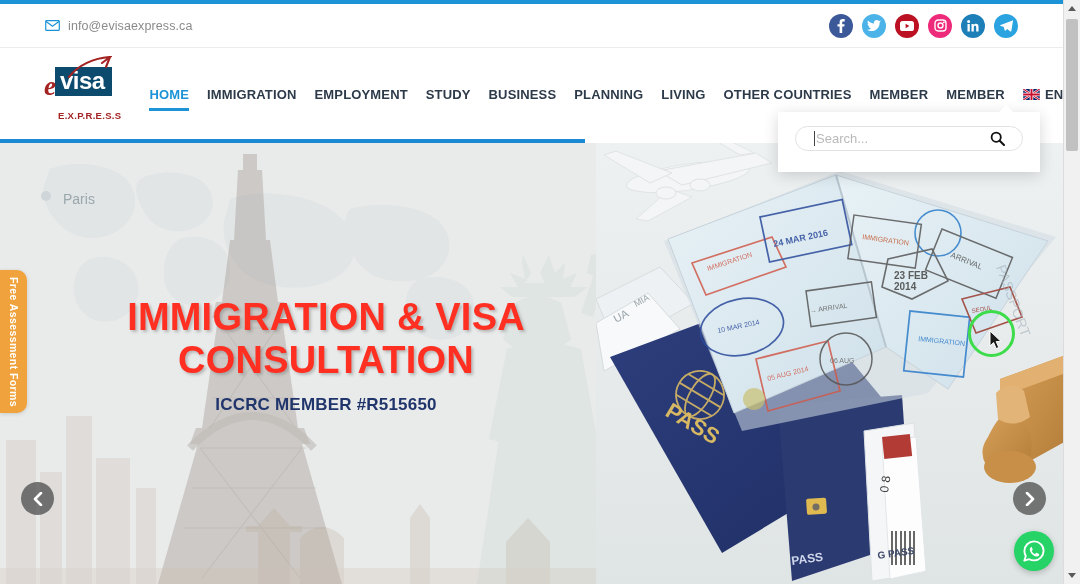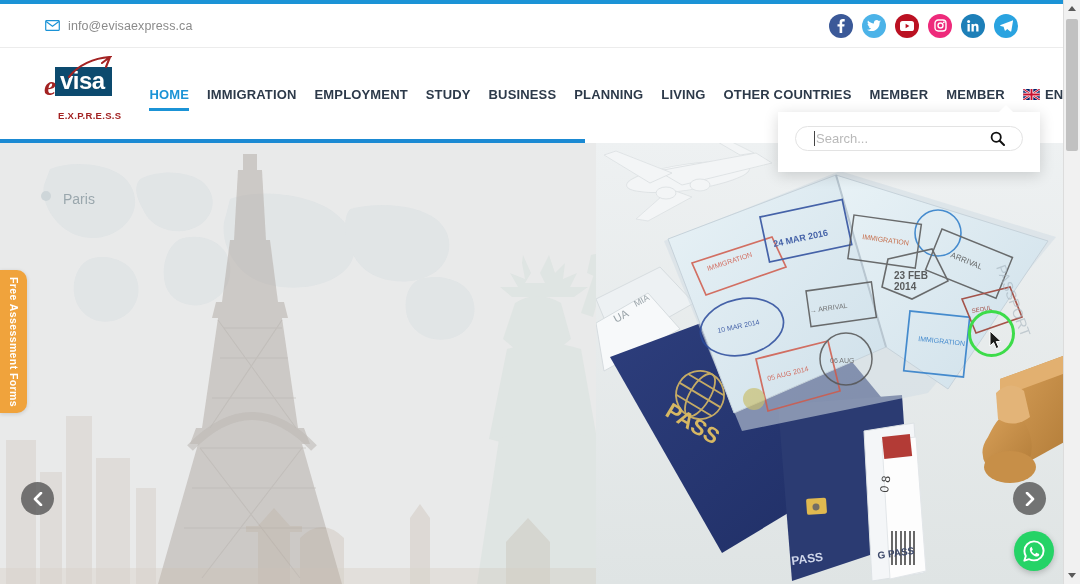--- a/index.html
+++ b/index.html
@@ -498,20 +498,25 @@
         <g>
           <path d="M404 238 L470 214 L470 300 L416 330 Z" fill="url(#wood)"></path>
           <path d="M404 238 L470 214 L470 232 L404 256 Z" fill="#e2b070"></path>
           <path d="M392 296 q22 -46 40 -8 q10 26 -6 40 q-20 16 -36 -4 q-8 -14 2 -28z" fill="url(#wood)"></path>
           <ellipse cx="414" cy="326" rx="26" ry="16" fill="#c78f48"></ellipse>
           <path d="M400 252 q14 -14 28 -2 l6 26 q-16 12 -32 2z" fill="#e3b478"></path>
         </g>
       </svg>
     </div>
 
+    <div class="hero-title">
+      <div class="hero-h1">IMMIGRATION &amp; VISA</div>
+      <div class="hero-h1">CONSULTATION</div>
+      <div class="hero-sub">ICCRC MEMBER #R515650</div>
+    </div>
 
     <div class="nav-arrow prev">
       <svg width="12" height="14" viewBox="0 0 12 14">
         <path d="M9 1 L3 7 L9 13" fill="none" stroke="#fff" stroke-width="2.6" stroke-linecap="round" stroke-linejoin="round"></path>
       </svg>
     </div>
     <div class="nav-arrow next">
       <svg width="12" height="14" viewBox="0 0 12 14">
         <path d="M3 1 L9 7 L3 13" fill="none" stroke="#fff" stroke-width="2.6" stroke-linecap="round" stroke-linejoin="round"></path>
       </svg>

